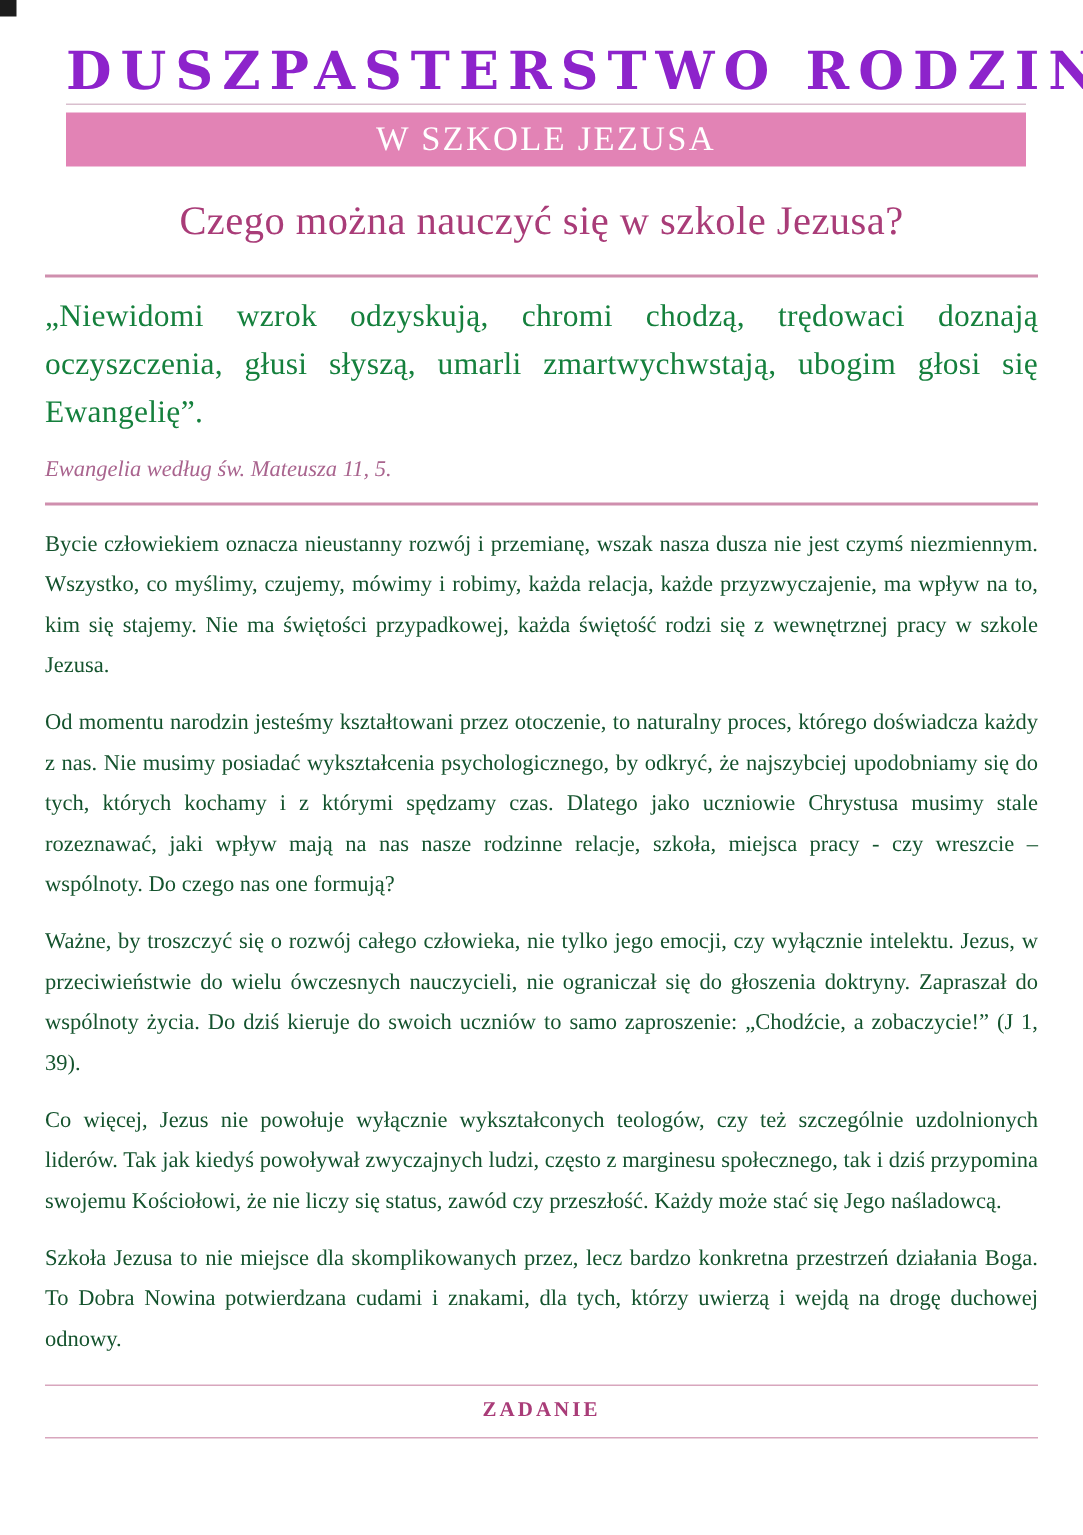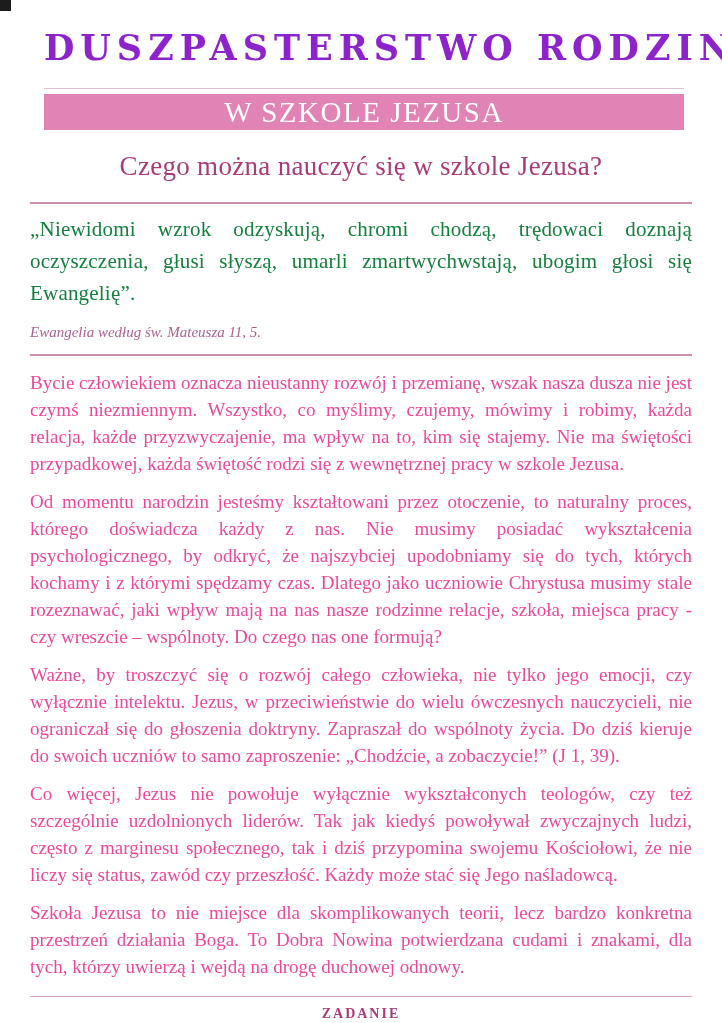--- a/index.html
+++ b/index.html
@@ -30,34 +30,34 @@
   .masthead {
     margin: 0;
     text-align: center;
     font-family: "DejaVu Serif", serif;
     font-weight: 700;
     font-size: 35px;
     line-height: 1.05;
     letter-spacing: 6px;
     color: #8d23cb;
     border-bottom: 1px solid #d9bfce;
-    padding-bottom: 21px;
+    padding-bottom: 2px;
     white-space: nowrap;
   }
   .banner {
     margin-top: 5px;
     height: 36px;
     background: #e283b5;
     text-align: center;
   }
   .banner span {
     display: inline-block;
     line-height: 36px;
     color: #ffffff;
-    font-size: 29px;
+    font-size: 23px;
     letter-spacing: 1.5px;
   }
   .article-title {
     margin: 21px 30px 0;
     text-align: center;
     color: #a93c78;
     font-size: 27px;
     font-weight: 400;
     letter-spacing: 0.3px;
   }
@@ -84,22 +84,22 @@
   }
   .attribution {
     margin: 15px 30px 0;
     font-style: italic;
     font-weight: 400;
     font-size: 15px;
     color: #a9648e;
   }
   .body-par {
     margin: 11px 30px 0;
-    color: #ec4899;
-    font-size: 19px;
+    color: #14532d;
+    font-size: 15px;
     line-height: 27px;
     text-align: justify;
   }
   .body-par.first { margin-top: 13px; }
   .task-heading {
     margin: 9px 30px 0;
     text-align: center;
     color: #a93c78;
     font-size: 14px;
     font-weight: 600;
@@ -126,19 +126,19 @@
 
   <p class="quote">„Niewidomi wzrok odzyskują, chromi chodzą, trędowaci doznają oczyszczenia, głusi słyszą, umarli zmartwychwstają, ubogim głosi się Ewangelię”.</p>
   <p class="attribution">Ewangelia według św. Mateusza 11, 5.</p>
 
   <hr class="rule r2">
 
   <p class="body-par first">Bycie człowiekiem oznacza nieustanny rozwój i przemianę, wszak nasza dusza nie jest czymś niezmiennym. Wszystko, co myślimy, czujemy, mówimy i robimy, każda relacja, każde przyzwyczajenie, ma wpływ na to, kim się stajemy. Nie ma świętości przypadkowej, każda świętość rodzi się z wewnętrznej pracy w szkole Jezusa.</p>
   <p class="body-par">Od momentu narodzin jesteśmy kształtowani przez otoczenie, to naturalny proces, którego doświadcza każdy z nas. Nie musimy posiadać wykształcenia psychologicznego, by odkryć, że najszybciej upodobniamy się do tych, których kochamy i z którymi spędzamy czas. Dlatego jako uczniowie Chrystusa musimy stale rozeznawać, jaki wpływ mają na nas nasze rodzinne relacje, szkoła, miejsca pracy - czy wreszcie – wspólnoty. Do czego nas one formują?</p>
   <p class="body-par">Ważne, by troszczyć się o rozwój całego człowieka, nie tylko jego emocji, czy wyłącznie intelektu. Jezus, w przeciwieństwie do wielu ówczesnych nauczycieli, nie ograniczał się do głoszenia doktryny. Zapraszał do wspólnoty życia. Do dziś kieruje do swoich uczniów to samo zaproszenie: „Chodźcie, a zobaczycie!” (J 1, 39).</p>
   <p class="body-par">Co więcej, Jezus nie powołuje wyłącznie wykształconych teologów, czy też szczególnie uzdolnionych liderów. Tak jak kiedyś powoływał zwyczajnych ludzi, często z marginesu społecznego, tak i dziś przypomina swojemu Kościołowi, że nie liczy się status, zawód czy przeszłość. Każdy może stać się Jego naśladowcą.</p>
-  <p class="body-par">Szkoła Jezusa to nie miejsce dla skomplikowanych teorii, lecz bardzo konkretna przestrzeń działania Boga. To Dobra Nowina potwierdzana cudami i znakami, dla tych, którzy uwierzą i wejdą na drogę duchowej odnowy.</p>
+  <p class="body-par">Szkoła Jezusa to nie miejsce dla skomplikowanych przez, lecz bardzo konkretna przestrzeń działania Boga. To Dobra Nowina potwierdzana cudami i znakami, dla tych, którzy uwierzą i wejdą na drogę duchowej odnowy.</p>
 
   <hr class="rule thin r3">
   <div class="task-heading">ZADANIE</div>
   <hr class="rule thin r4">
 
 </div>
 
 </body></html>

